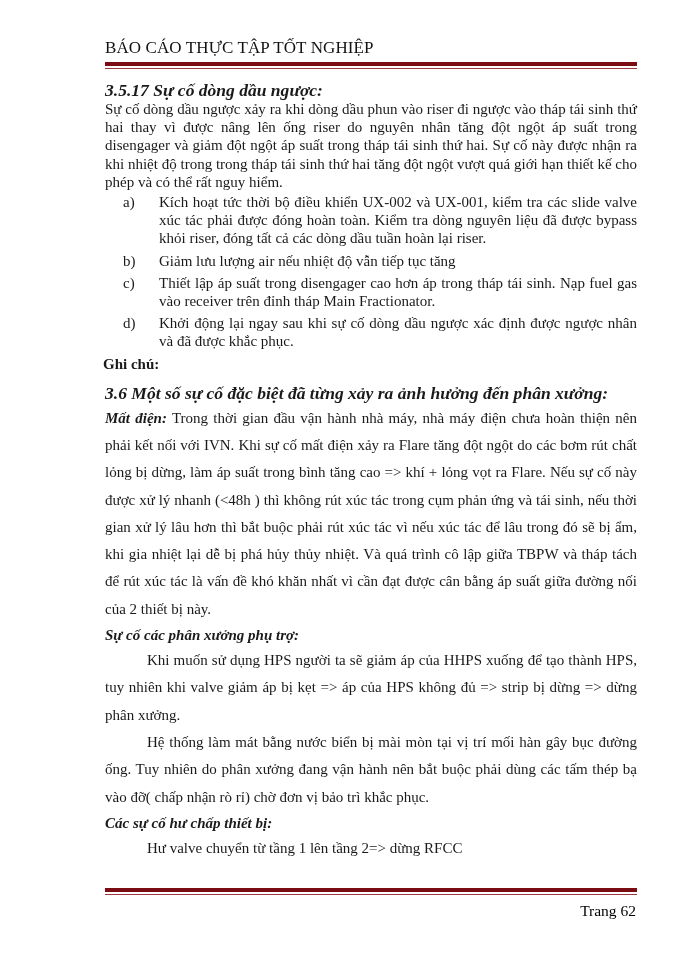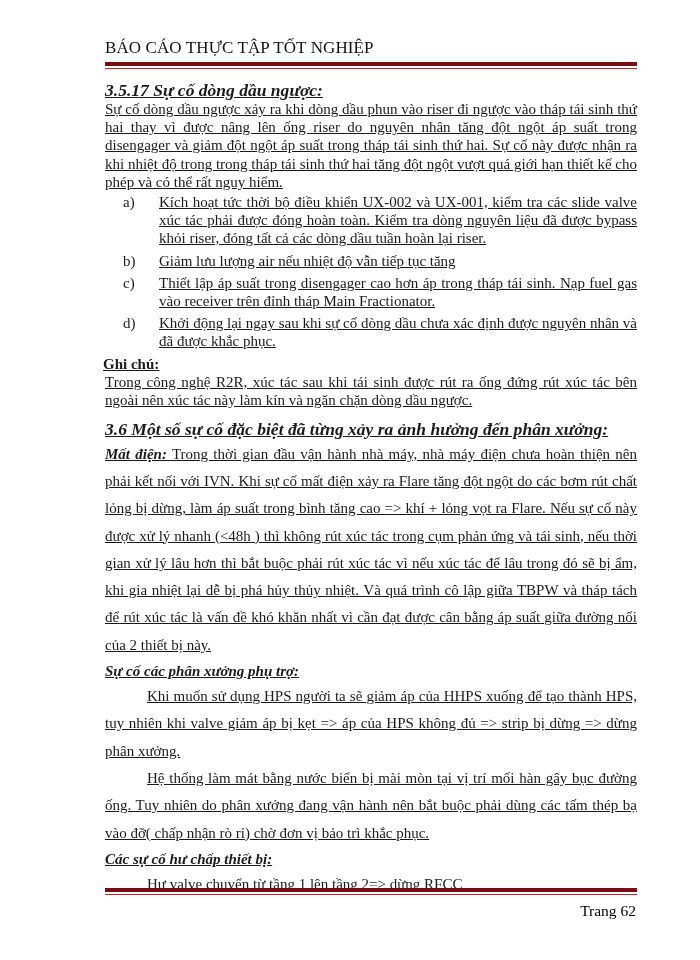--- a/index.html
+++ b/index.html
@@ -44,21 +44,20 @@
       width: 532px;
       height: 1px;
       background: #9a3a40;
     }
     .content {
       position: absolute;
       left: 105px;
       top: 80px;
       width: 532px;
       font-size: 15px;
-      text-decoration: underline;
     }
     .sec-title {
       font-weight: bold;
       font-style: italic;
       line-height: 20px;
       margin: 0;
     }
     .p-tight {
       text-align: justify;
       line-height: 18.2px;
@@ -80,21 +79,20 @@
     .list li .marker {
       position: absolute;
       left: 0;
       top: 0;
       width: 20px;
     }
     .note {
       display: flex;
       line-height: 18px;
       margin-top: 0;
-      flex-direction: column;
     }
     .note .label {
       font-weight: bold;
       width: 67px;
       flex: none;
       margin-left: -2px;
     }
     .note .text {
       flex: 1;
       text-align: justify;
@@ -143,27 +141,26 @@
       <li>
         <span class="marker">b)</span>
         <span>Giảm lưu lượng air nếu nhiệt độ vẫn tiếp tục tăng</span>
       </li>
       <li>
         <span class="marker">c)</span>
         <span>Thiết lập áp suất trong disengager cao hơn áp trong tháp tái sinh. Nạp fuel gas vào receiver trên đỉnh tháp Main Fractionator.</span>
       </li>
       <li>
         <span class="marker">d)</span>
-        <span>Khởi động lại ngay sau khi sự cố dòng dầu chưa xác định được nguyên nhân và đã được khắc phục.</span>
+        <span>Khởi động lại ngay sau khi sự cố dòng dầu ngược xác định được ngược nhân và đã được khắc phục.</span>
       </li>
     </ul>
 
     <div class="note">
       <span class="label">Ghi chú:</span>
-      <span class="text">Trong công nghệ R2R, xúc tác sau khi tái sinh được rút ra ống đứng rút xúc tác bên ngoài nên xúc tác này làm kín và ngăn chặn dòng dầu ngược.</span>
     </div>
 
     <h3 class="sec-title" style="margin-top:10px;">3.6 Một số sự cố đặc biệt đã từng xảy ra ảnh hưởng đến phân xưởng:</h3>
 
     <p class="p-loose" style="margin-top:2px;"><span class="lead-bi">Mất điện:</span><span> Trong thời gian đầu vận hành nhà máy, nhà máy điện chưa hoàn thiện nên phải kết nối với IVN. Khi sự cố mất điện xảy ra Flare tăng đột ngột do các bơm rút chất lỏng bị dừng, làm áp suất trong bình tăng cao =&gt; khí + lỏng vọt ra Flare. Nếu sự cố này được xử lý nhanh (&lt;48h ) thì không rút xúc tác trong cụm phản ứng và tái sinh, nếu thời gian xử lý lâu hơn thì bắt buộc phải rút xúc tác vì nếu xúc tác để lâu trong đó sẽ bị ẩm, khi gia nhiệt lại dễ bị phá hủy thủy nhiệt. Và quá trình cô lập giữa TBPW và tháp tách để rút xúc tác là vấn đề khó khăn nhất vì cần đạt được cân bằng áp suất giữa đường nối của 2 thiết bị này.</span></p>
 
     <h4 class="sec-title" style="line-height:24px;">Sự cố các phân xưởng phụ trợ:</h4>
     <p class="p-loose indent">Khi muốn sử dụng HPS người ta sẽ giảm áp của HHPS xuống để tạo thành HPS, tuy nhiên khi valve giảm áp bị kẹt =&gt; áp của HPS không đủ =&gt; strip bị dừng =&gt; dừng phân xưởng.</p>
     <p class="p-loose indent">Hệ thống làm mát bằng nước biển bị mài mòn tại vị trí mối hàn gây bục đường ống. Tuy nhiên do phân xưởng đang vận hành nên bắt buộc phải dùng các tấm thép bạ vào đỡ( chấp nhận rò rỉ) chờ đơn vị bảo trì khắc phục.</p>
 

